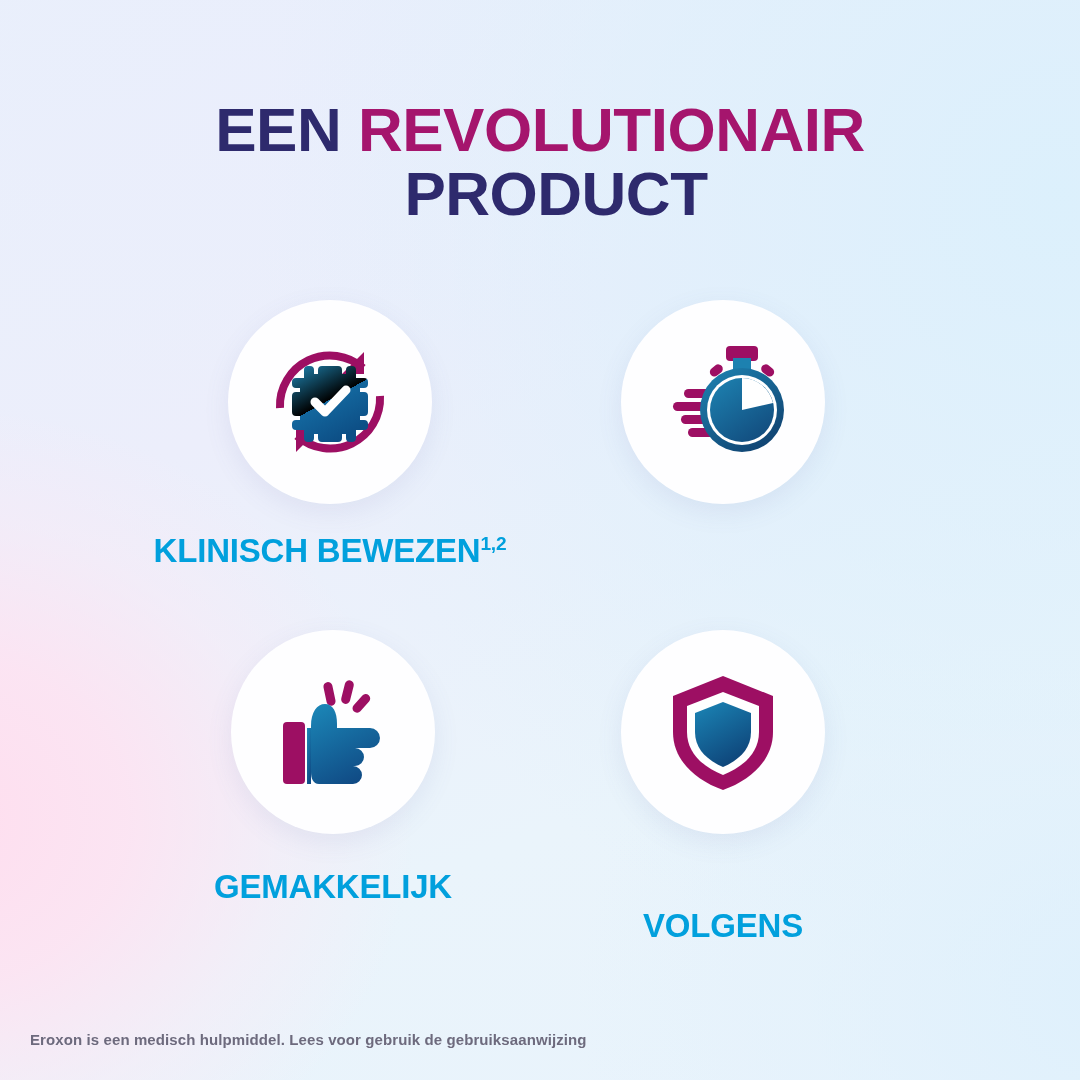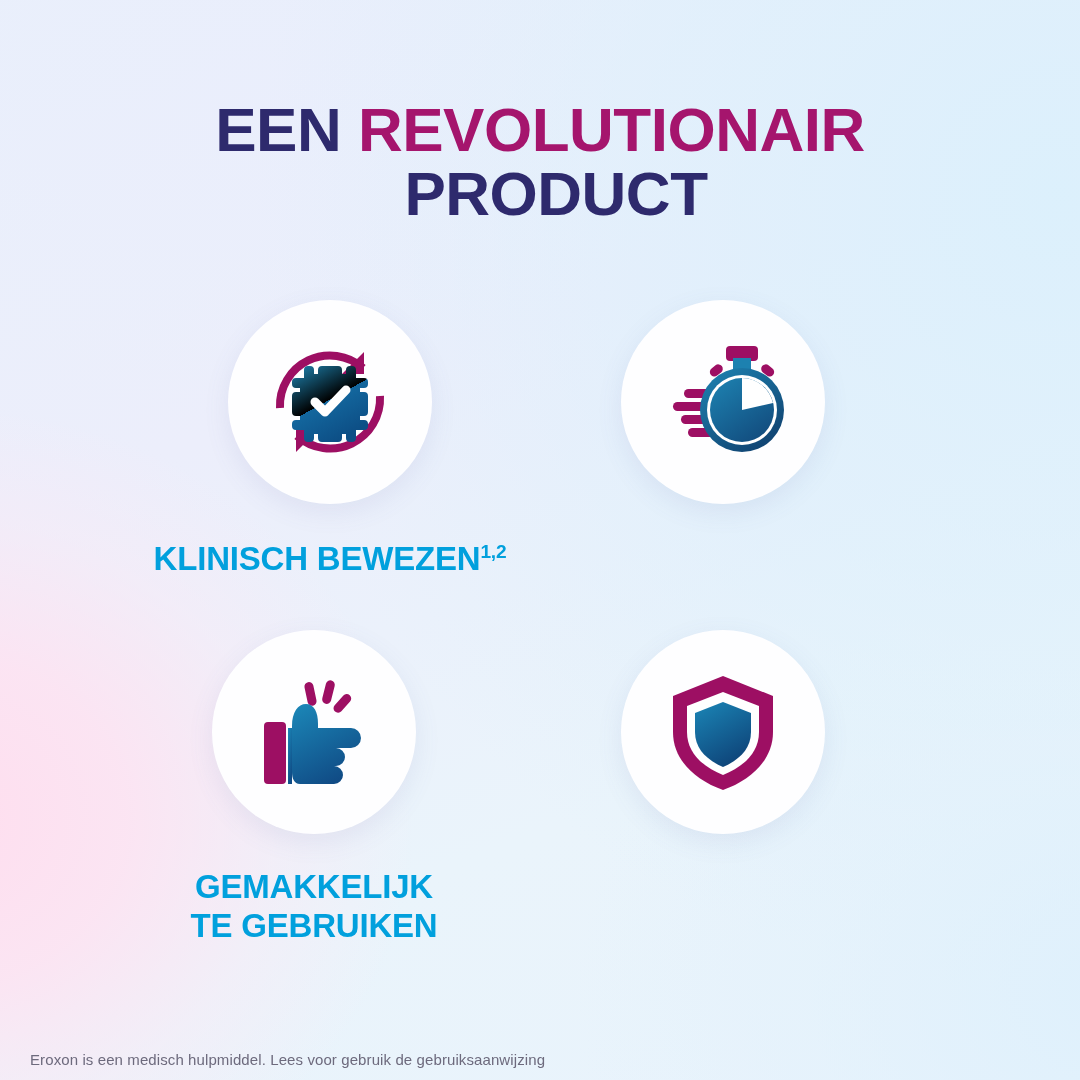--- a/index.html
+++ b/index.html
@@ -91,59 +91,59 @@
     width: 1080px;
     height: 730px;
   }
   .feature {
     position: absolute;
     width: 480px;
     text-align: center;
   }
   .f1 { left: 90px;  top: 0px; }
   .f2 { left: 483px; top: 0px; }
-  .f3 { left: 74px;  top: 330px; }
+  .f3 { left: 93px;  top: 330px; }
   .f4 { left: 483px; top: 330px; }
 
   .disc {
     width: 204px;
     height: 204px;
     border-radius: 50%;
     background: #fefeff;
     margin: 0 auto;
     display: flex;
     align-items: center;
     justify-content: center;
     box-shadow: 0 8px 26px rgba(96,110,170,0.10);
   }
   .disc svg { display: block; }
 
   .flabel {
-    margin-top: 36px;
+    margin-top: 28px;
     font-size: 33px;
     font-weight: 700;
     line-height: 1.18;
     letter-spacing: -0.2px;
     color: #01a0dd;
   }
   .flabel sup {
     font-size: 0.58em;
     font-weight: 700;
     vertical-align: super;
     line-height: 0;
   }
   .f3 .flabel, .f4 .flabel { margin-top: 34px; }
   .f4 .flabel { width: 520px; margin-left: -20px; }
 
   .footnote {
     position: absolute;
     left: 30px;
-    bottom: 12px;
+    bottom: 32px;
     font-size: 15px;
-    font-weight: 400;
+    font-weight: 700;
     color: #6d6a7d;
     letter-spacing: 0.1px;
   }
 </style>
 </head>
 <body>
 
 <div class="stage">
 
   <div class="bg-base"></div>
@@ -267,21 +267,20 @@
                        a 9 9 0 0 1 0 18
                        L 52 118
                        C 46 118 44 112 44 106
                        Z" fill="url(#handGrad)"></path>
               <path d="M 44 62 L 44 118 L 40 118 L 40 62 Z" fill="url(#handGrad)"></path>
             </svg>
           </span>
         </div>
         <div class="flabel">
           <span>GEMAKKELIJK</span><br>
-          <span>TE GEBRUIKEN</span>
         </div>
       </div>
 
       <div class="feature f4">
         <div class="disc">
           <span>
             <svg width="132" height="132" viewBox="0 0 132 132" aria-hidden="true">
               <defs>
                 <linearGradient id="shieldGrad" x1="0.2" y1="0" x2="0.7" y2="1">
                   <stop offset="0%" stop-color="#1a81b2"></stop>
@@ -292,21 +291,21 @@
               <path d="M 66 10 L 116 30 L 116 66 C 116 94 94 114 66 124 C 38 114 16 94 16 66 L 16 30 Z" fill="#9d0f63"></path>
 
               <path d="M 66 26 L 102 40 L 102 66 C 102 87 86 101 66 109 C 46 101 30 87 30 66 L 30 40 Z" fill="#ffffff"></path>
 
               <path d="M 66 36 L 94 47 L 94 66 C 94 83 82 94 66 101 C 50 94 38 83 38 66 L 38 47 Z" fill="url(#shieldGrad)"></path>
             </svg>
           </span>
         </div>
         <div class="flabel">
           <br>
-          <br>
+          <span>VOLGENS</span><br>
         </div>
       </div>
 
     </div>
 
     <div class="footnote">Eroxon is een medisch hulpmiddel. Lees voor gebruik de gebruiksaanwijzing</div>
 
   </div>
 </div>
 

